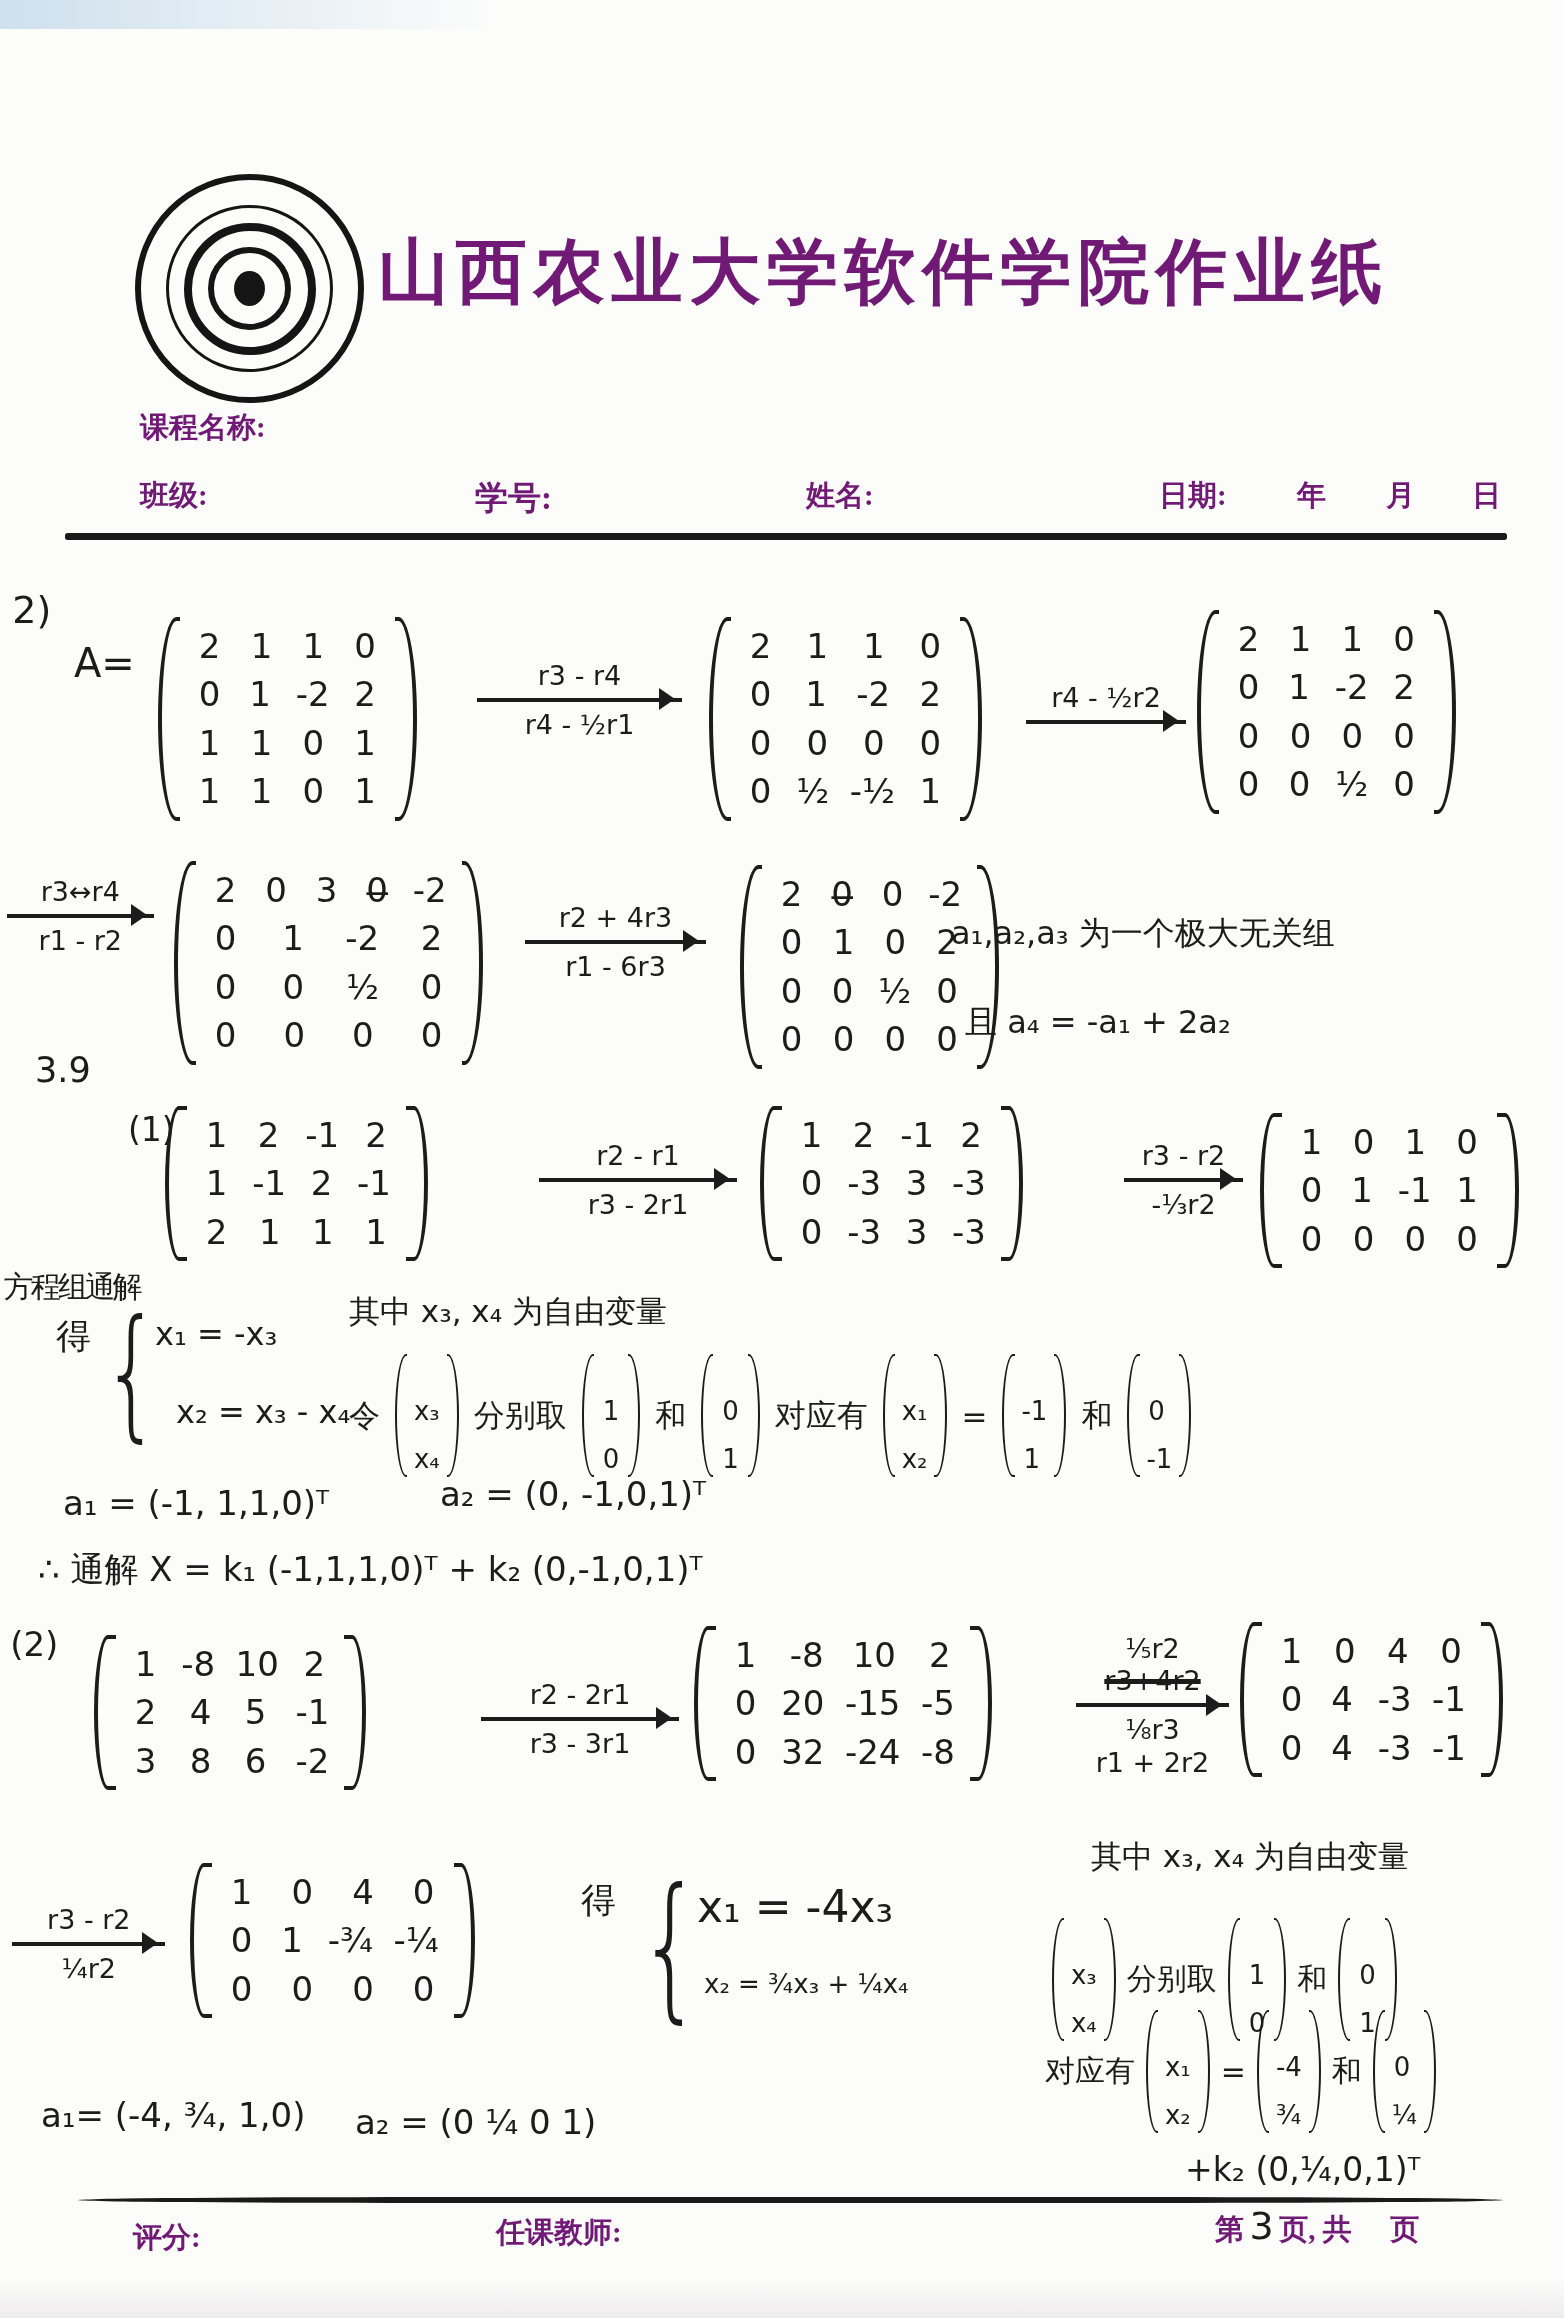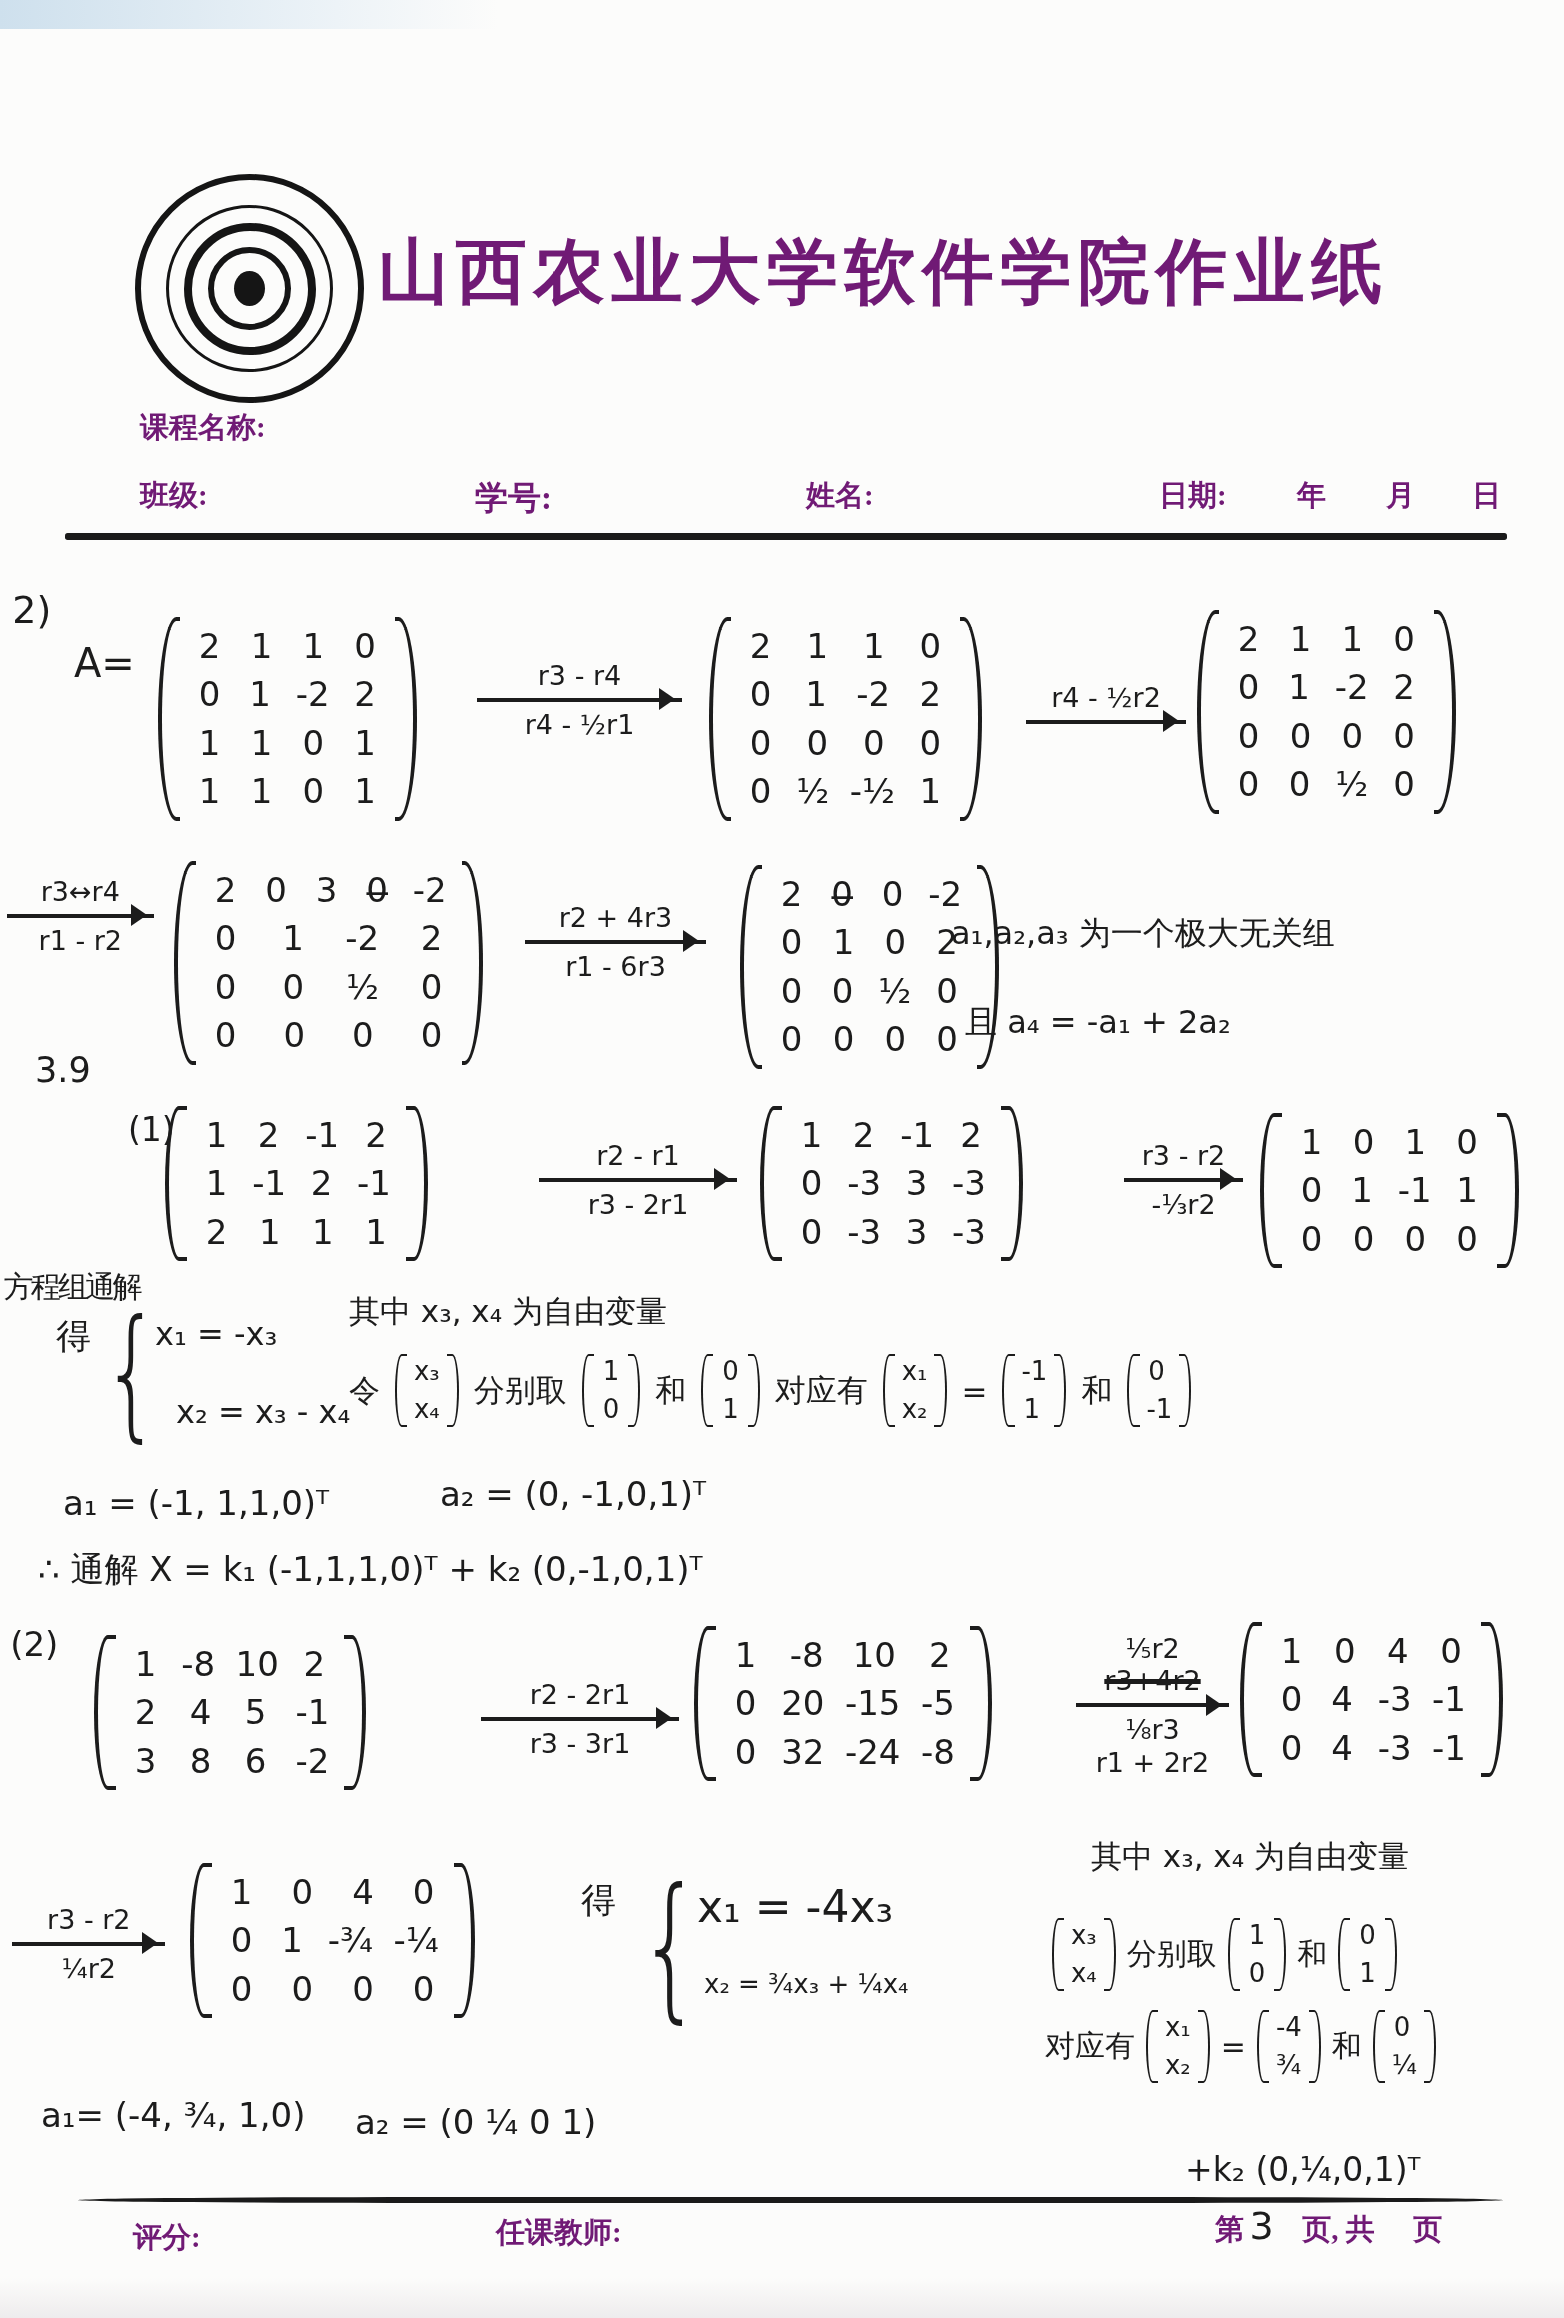--- a/index.html
+++ b/index.html
@@ -40,21 +40,21 @@
     border-radius:0 27px 27px 0 / 0 150px 150px 0;}
   .mat .mat-body{display:flex;flex-direction:column;justify-content:space-around;
     padding:9.5px 15px;gap:9.5px;}
   .mrow{display:flex;justify-content:space-between;gap:20.5px;}
   .mcell{min-width:30px;text-align:center;font-size:34px;line-height:1.15;}
 
   
   .vec{position:static;display:inline-flex;align-items:stretch;vertical-align:middle;}
   .vec .pl{width:10.2px;border-width:2.7px;}
   .vec .pr{width:10.2px;border-width:2.7px;}
-  .vec .mat-body{padding:2.7px 6.8px;gap:8px;}
+  .vec .mat-body{padding:2.7px 6.8px;gap:18px;margin-top:40px;}
   .vec .mcell{font-size:26px;min-width:20.5px;}
 
   
   .rarrow{position:absolute;display:flex;flex-direction:column;align-items:center;gap:1.4px;}
   .rarrow .lbl{font-size:27px;line-height:1.15;}
   .rarrow .struck{text-decoration:line-through;text-decoration-thickness:4.8px;}
   .arrow-line{position:relative;width:100%;height:4.1px;background:#1c1c1c;margin:5.5px 0;}
   .arrow-line::after{content:"";position:absolute;right:-4.1px;top:-9.5px;
     border:11.6px solid transparent;border-left:16.4px solid #1c1c1c;}
 
@@ -674,17 +674,17 @@
   <div class="abs hand" style="left:41px;top:2095px;font-size:34px;">a₁= (-4, ¾, 1,0)</div>
   <div class="abs hand" style="left:355px;top:2102px;font-size:34px;">a₂ = (0 ¼ 0 1)</div>
   <div class="abs hand" style="left:1185px;top:2150px;font-size:33px;">+k₂ (0,¼,0,1)ᵀ</div>
 
   <div class="rule" style="left:78px;top:2197px;width:1425px;height:5.5px;border-radius:50%/100%;"></div>
   <div class="abs printed" style="left:133px;top:2218px;font-size:29px;">评分:</div>
   <div class="abs printed" style="left:496px;top:2213px;font-size:29px;">任课教师:</div>
   <div class="inline-row" style="left:1215px;top:2204px;gap:5.5px;align-items:baseline;">
     <span class="printed" style="font-size:29px;">第</span>
     <span class="hand" style="font-size:38px;">3</span>
-    <span class="printed" style="font-size:29px;margin-left:23px;">页, 共</span>
+    <span class="printed" style="font-size:29px;">页, 共</span>
     <span class="printed" style="font-size:29px;margin-left:33px;">页</span>
   </div>
 </div>
 
 
 </body></html>

